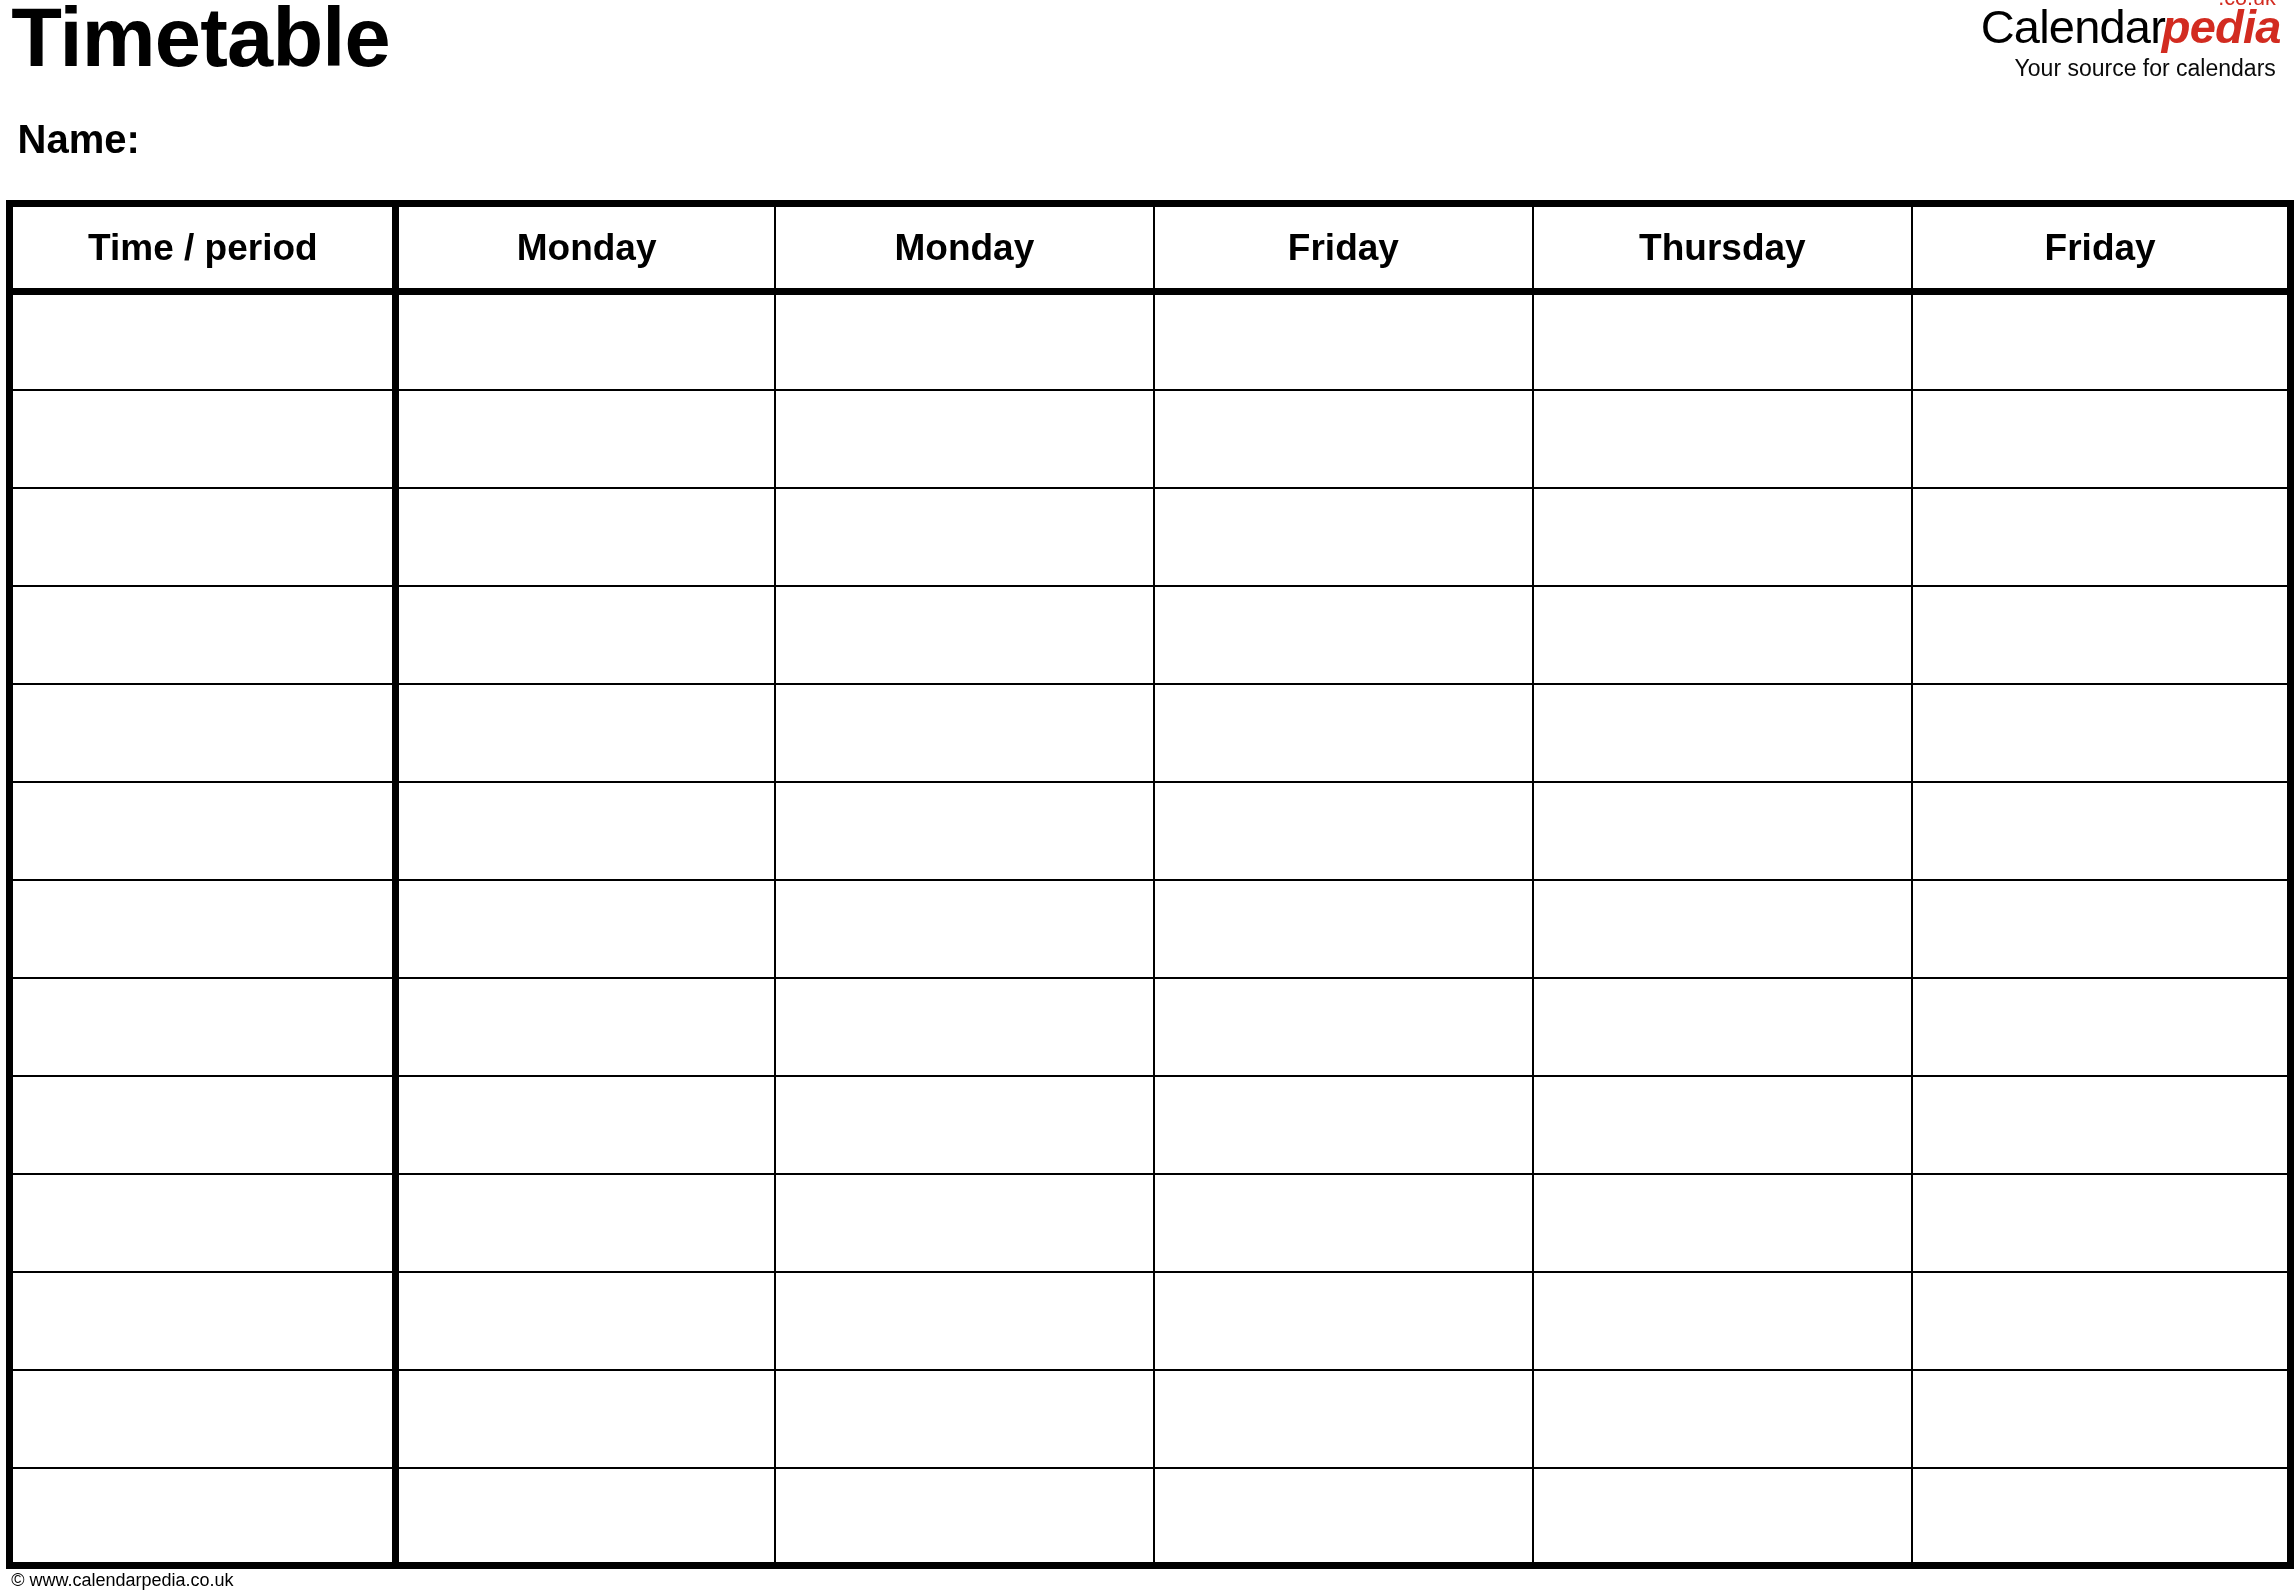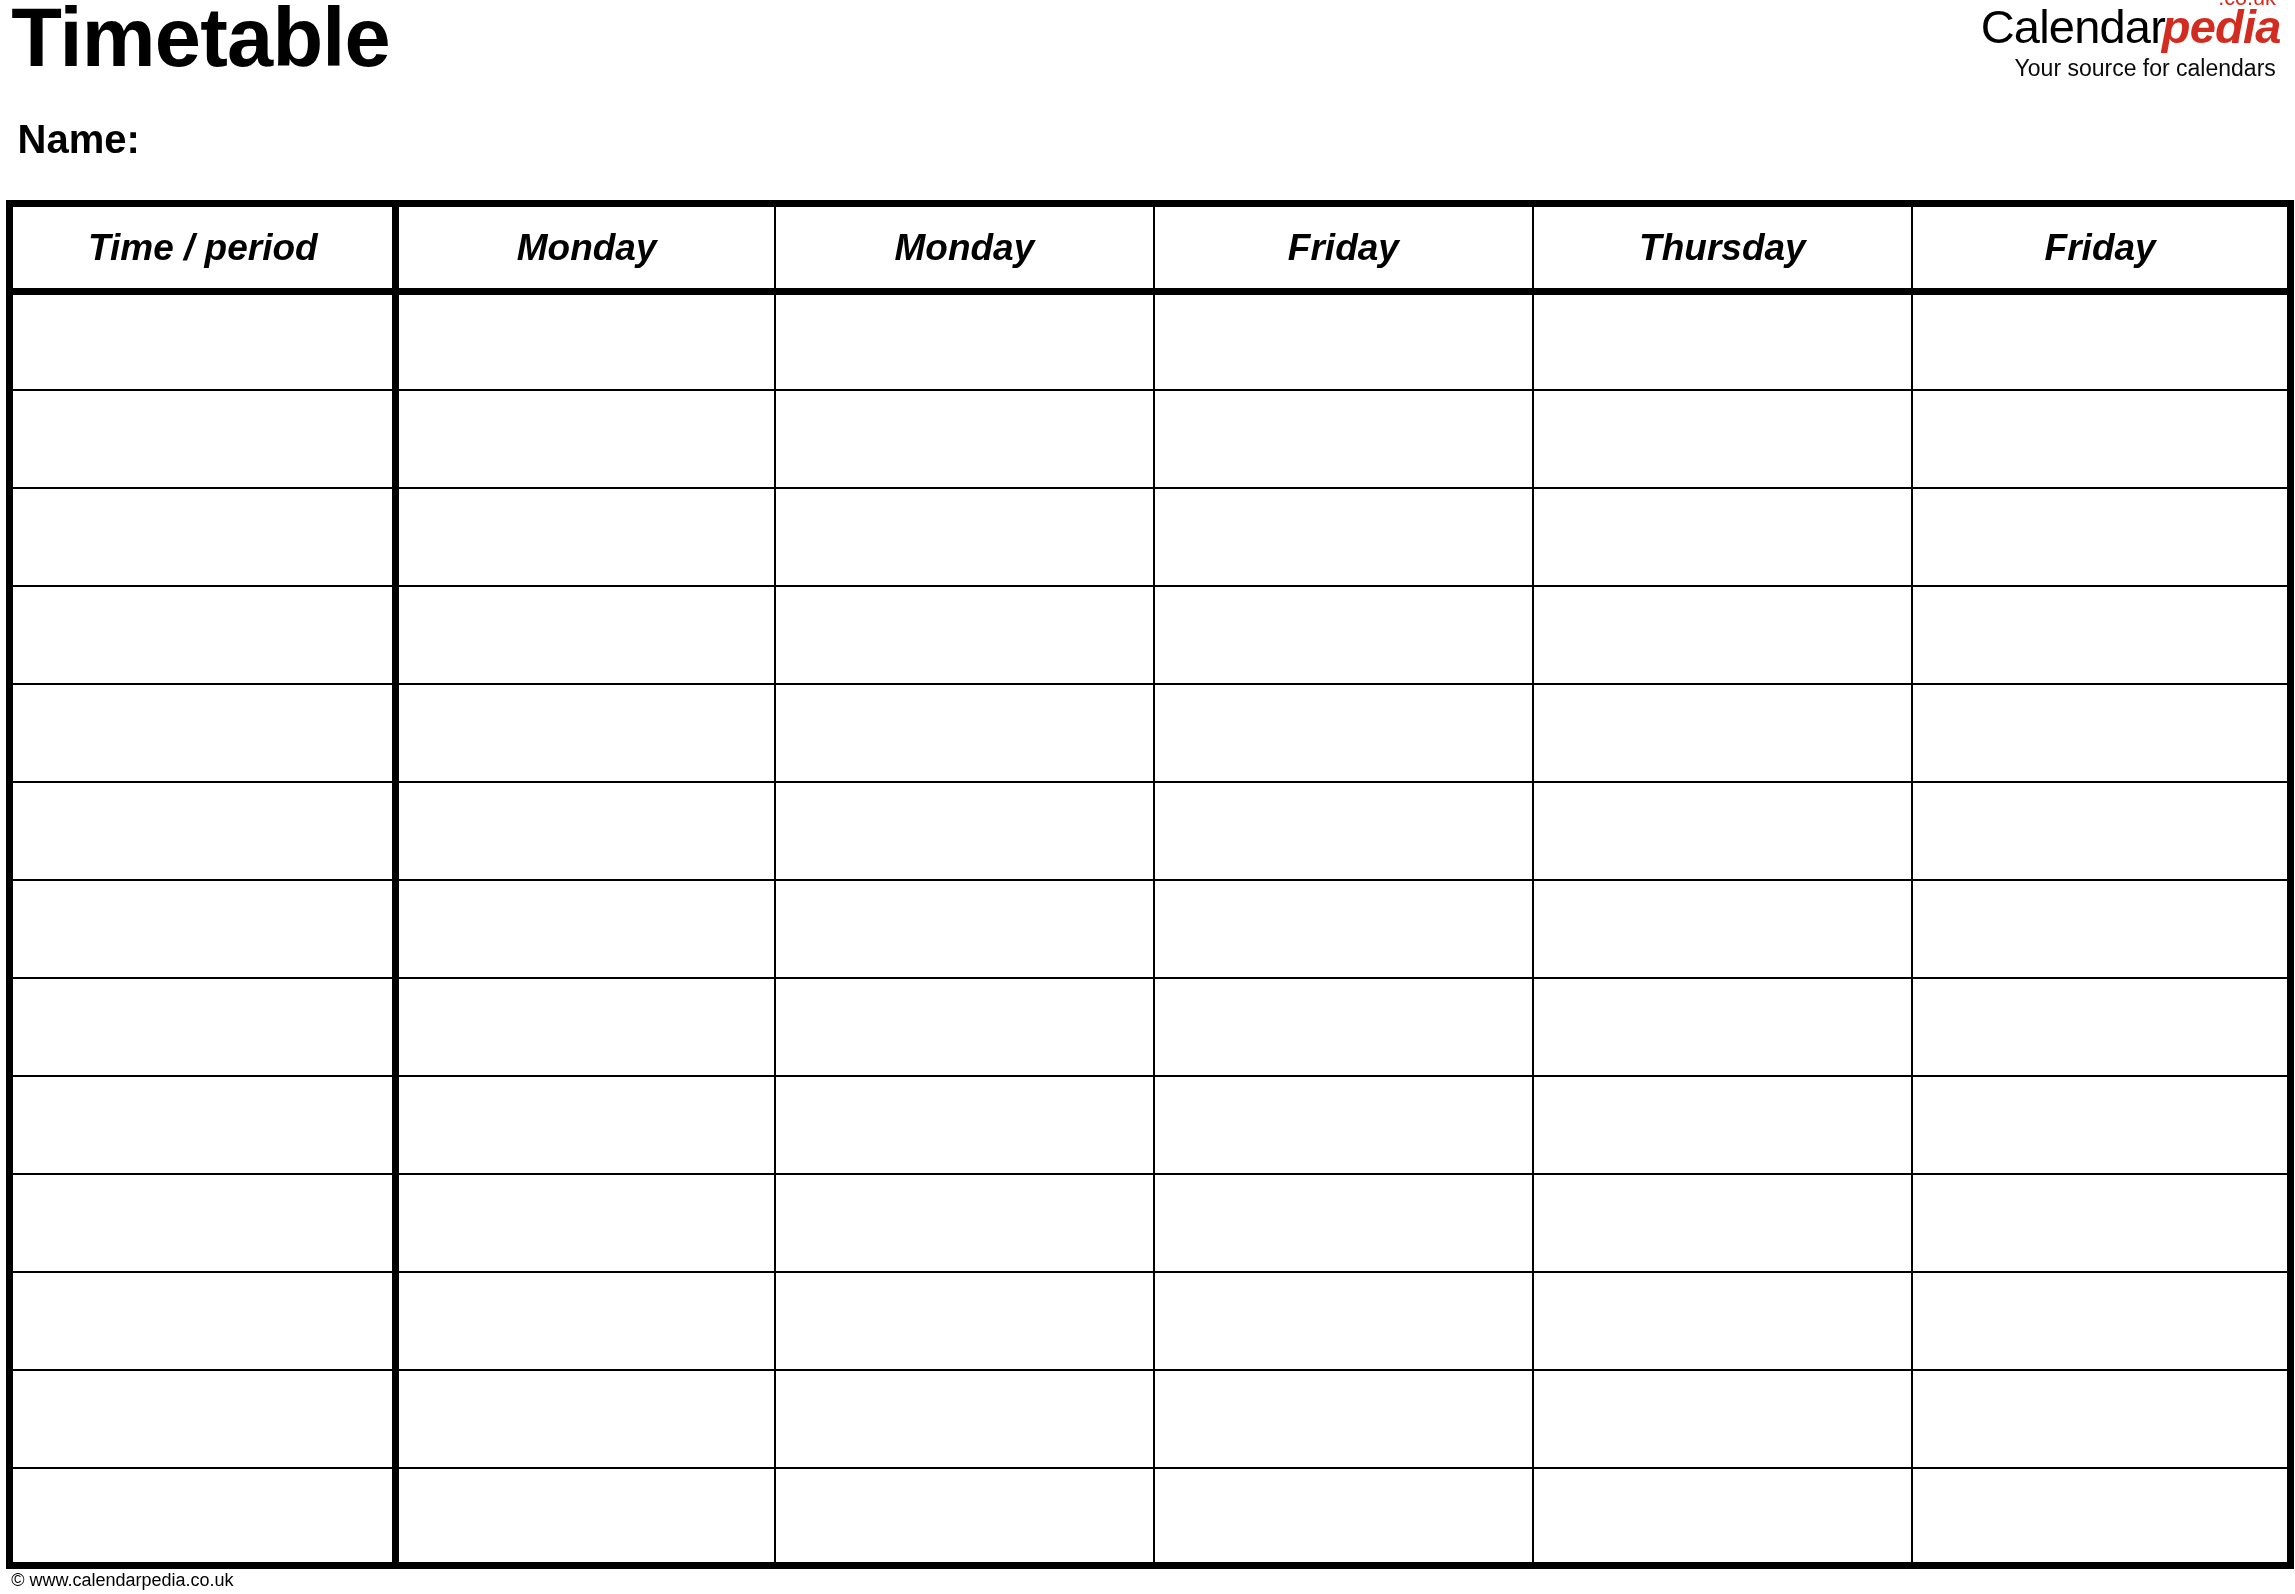--- a/index.html
+++ b/index.html
@@ -112,21 +112,20 @@
     border-collapse: collapse;
     table-layout: fixed;
     border: 7.2px solid #000000;
   }
 
   table.timetable col.col-time   { width: 386px; }
   table.timetable col.col-day    { width: 379px; }
 
   thead tr.header-row {
     height: 88px;
-    font-style: italic;
   }
 
   thead th {
     border-bottom: 7.2px solid #000000;
     border-right: 2.4px solid #000000;
     font-size: 37px;
     font-weight: bold;
     text-align: center;
     vertical-align: middle;
     padding: 0 4.8px;

